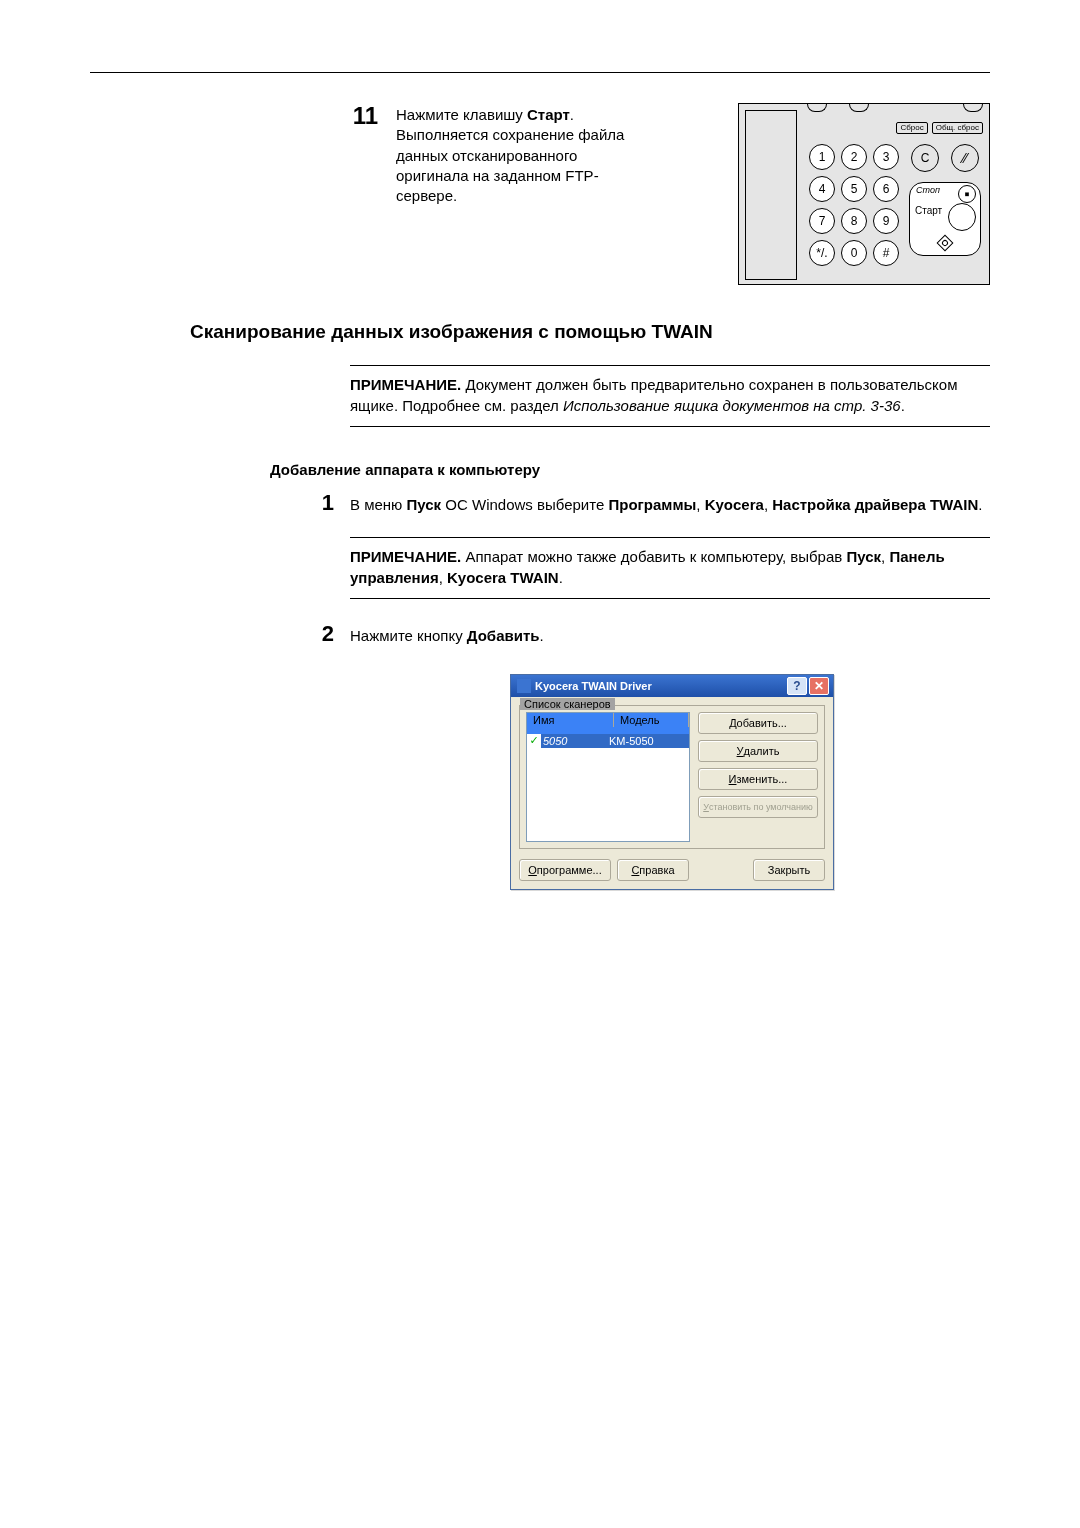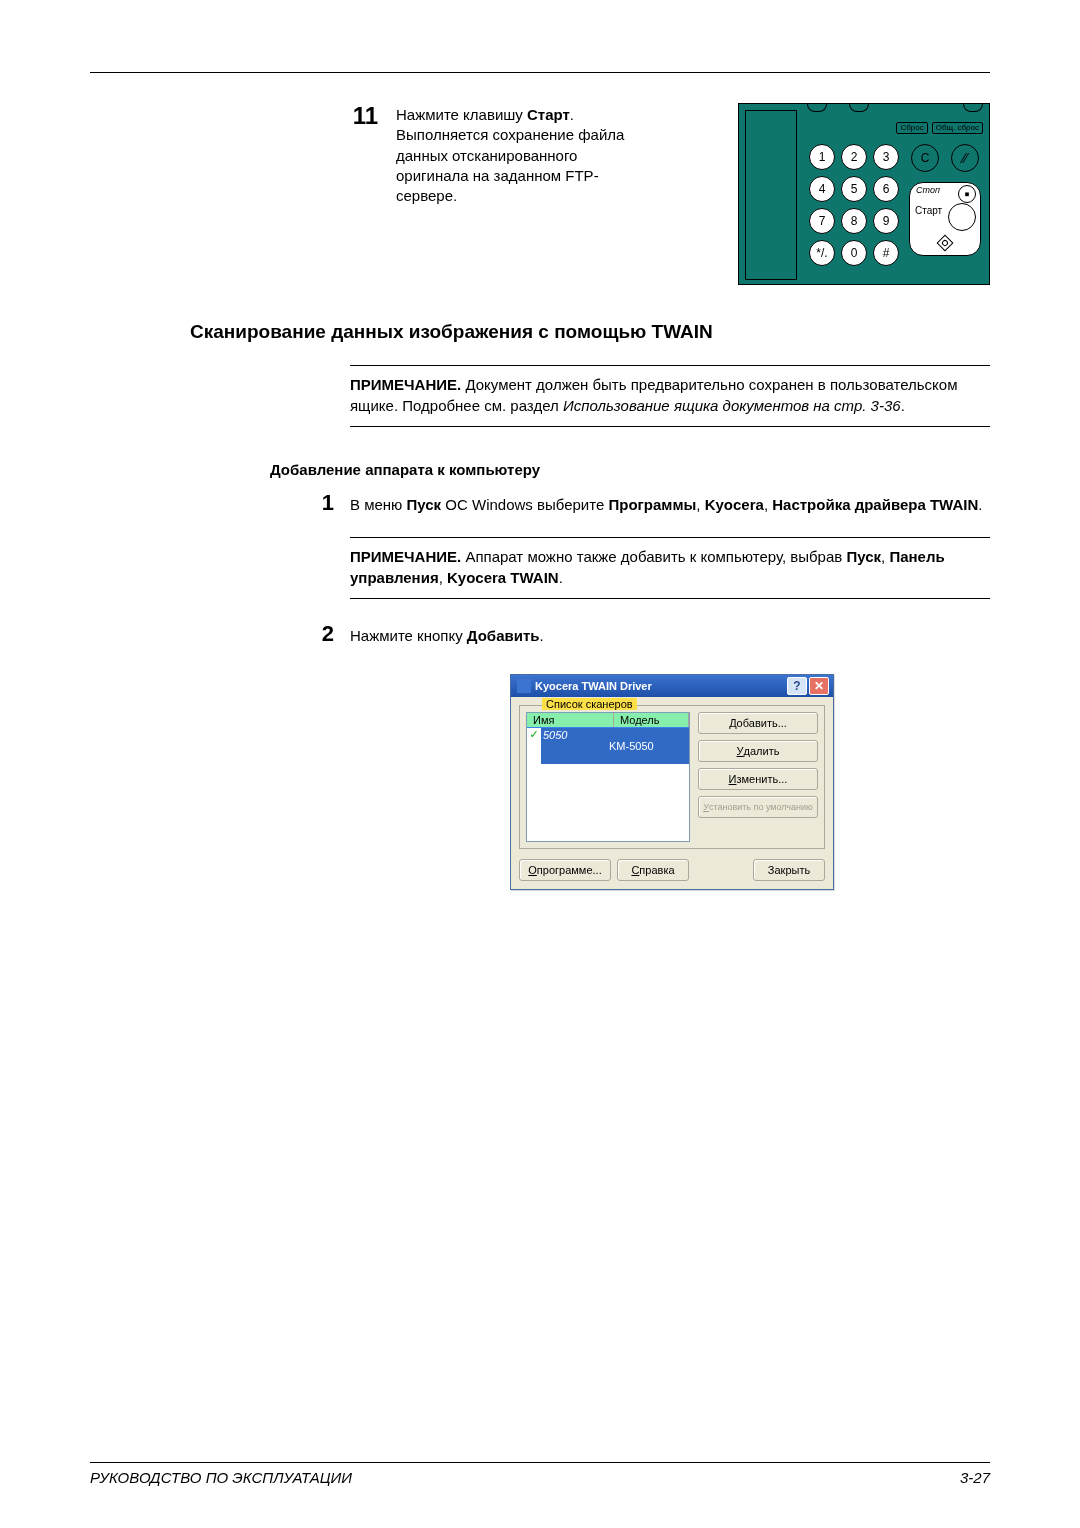--- a/index.html
+++ b/index.html
@@ -66,21 +66,21 @@
   }
   .bold { font-weight: bold; }
 
   
   .panel {
     width: 250px;
     height: 180px;
     border: 1.5px solid #000;
     margin-left: auto;
     position: relative;
-    background: #0f766e;
+    background: #e5e5e5;
     flex-shrink: 0;
   }
   .panel .screen {
     position: absolute;
     left: 6px; top: 6px;
     width: 50px; height: 168px;
     border: 1px solid #000;
   }
   .panel .tabs {
     position: absolute;
@@ -280,56 +280,56 @@
   .groupbox {
     border: 1px solid #aca899;
     padding: 6px 6px 6px 6px;
     position: relative;
     display: flex;
     gap: 8px;
     height: 130px;
   }
   .groupbox-lbl {
     position: absolute;
-    top: -8px; left: 22px;
-    background: #fde047;
+    top: -8px; left: 0;
+    background: #a3a3a3;
     padding: 0 4px;
     font-size: 11px;
   }
   .list {
     flex: 1;
     background: #fff;
     border: 1px solid #7f9db9;
     height: 100%;
     box-sizing: border-box;
   }
   .list-head {
     display: flex;
-    background: #86efac;
-    border-bottom: 1px solid #3b82f6;
+    background: #3b82f6;
+    border-bottom: 7px solid #3b82f6;
     font-size: 11px;
   }
   .list-head div {
     padding: 1px 6px;
     border-right: 1px solid #aca899;
   }
   .col1 { width: 74px; }
   .col2 { flex:1; }
   .list-row {
     display: flex;
     background: #316ac5;
     color: #fff;
     font-size: 11px;
   }
   .list-row .chk {
     width: 14px; text-align:center; color: #0a0;
     background:#fff;
   }
   .list-row .c1 { width: 60px; padding: 1px 0 1px 2px; font-style: italic; }
-  .list-row .c2 { flex:1; padding: 12px 6px; }
+  .list-row .c2 { flex:1; padding: 1px 6px; }
   .btn-col {
     width: 120px;
     display: flex;
     flex-direction: column;
     gap: 6px;
   }
   .winbtn {
     background: #ece9d8;
     border: 1px solid #aca899;
     border-radius: 3px;
@@ -489,21 +489,14 @@
         <div class="winbtn" style="width:70px;">
             <span class="ul">С</span>
             <span>правка</span>
           </div>
         <div class="spacer"></div>
         <div class="winbtn" style="width:70px;">Закрыть</div>
       </div>
     </div>
   </div>
 
-  <div class="footer">
-    <div class="footer-hr"></div>
-    <div class="footer-row">
-      <span>РУКОВОДСТВО ПО ЭКСПЛУАТАЦИИ</span>
-      <span>3-27</span>
-    </div>
-  </div>
 
 </div>
 
 </body></html>

